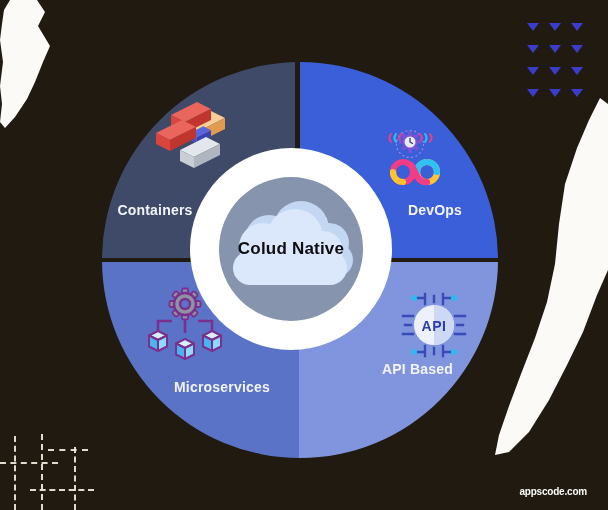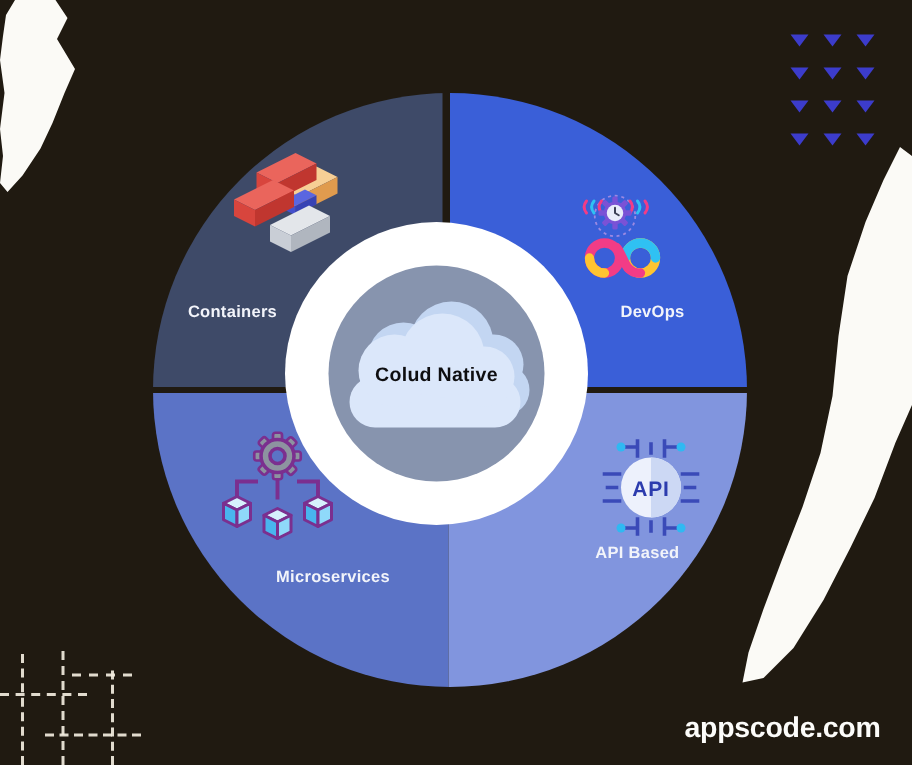--- a/index.html
+++ b/index.html
@@ -15,21 +15,21 @@
     position:absolute; left:102px; top:62px; width:396px; height:396px;
     border-radius:50%; overflow:hidden;
   }
   .quad { position:absolute; }
   .q-tl { left:0;   top:0;   width:193px; height:196px; background:#3e4a68; }
   .q-tr { left:198px;top:0;  width:198px; height:196px; background:#3a5fd8; }
   .q-bl { left:0;   top:200px;width:197px; height:196px; background:#5b73c6; }
   .q-br { left:197px;top:200px;width:199px; height:196px; background:#8195de; }
 
   .q-label {
-    position:absolute; color:#f2f4fa; font-size:11px; font-weight:700;
+    position:absolute; color:#f2f4fa; font-size:14px; font-weight:700;
     letter-spacing:.2px; text-align:center;
   }
   .lbl-containers   { left:0px;   top:140px; width:106px; }
   .lbl-devops       { left:283px; top:140px; width:100px; }
   .lbl-micro        { left:60px;  top:317px; width:120px; }
   .lbl-api          { left:211px; top:296px; width:140px; text-align:right; line-height:22px; }
 
   .q-icon { position:absolute; }
   .icon-containers { left:41px;  top:38px; }
   .icon-devops     { left:281px; top:60px; }
@@ -42,21 +42,21 @@
     border-radius:50%; background:#ffffff;
   }
   .hub-inner {
     position:absolute; left:29px; top:29px; width:144px; height:144px;
     border-radius:50%; background:#8794ae; overflow:hidden;
   }
   .hub-cloud { position:absolute; left:-4px; top:18px; }
   .hub-label {
     position:absolute; left:0; top:0; width:100%; height:100%;
     display:flex; align-items:center; justify-content:center;
-    color:#0e0e10; font-size:13px; font-weight:700; letter-spacing:.2px;
+    color:#0e0e10; font-size:17px; font-weight:700; letter-spacing:.2px;
   }
 
   
   .paper { position:absolute; pointer-events:none; }
   .paper-left  { left:0; top:0; }
   .paper-right { left:480px; top:95px; }
 
   .tri-grid {
     position:absolute; right:20px; top:16px;
     display:grid; grid-template-columns:repeat(3,22px); grid-auto-rows:22px;
@@ -71,21 +71,21 @@
   .dash-h { position:absolute; height:0; border-top:2px dashed rgba(242,236,222,.92); }
   .dv1 { left:14px; top:436px; height:74px; }
   .dv2 { left:41px; top:434px; height:76px; }
   .dv3 { left:74px; top:447px; height:63px; }
   .dh1 { left:0;    top:462px; width:58px; }
   .dh2 { left:48px; top:449px; width:40px; }
   .dh3 { left:30px; top:489px; width:64px; }
 
   .brand {
     position:absolute; right:21px; bottom:13px;
-    color:#fcfcfa; font-weight:700; font-size:19px; letter-spacing:-0.2px;
+    color:#fcfcfa; font-weight:700; font-size:10px; letter-spacing:-0.2px;
   }
 </style>
 </head>
 <body>
 
 <div class="stage">
 
   <svg class="paper paper-left" width="60" height="140" viewBox="0 0 60 140">
     <polygon fill="#fbfaf6" points="10,0 37,0 45,12 38,26 50,46 43,62 35,82 27,99 15,117 5,128 0,122 2,104 0,86 3,62 0,40 2,24 4,10"></polygon>
   </svg>

